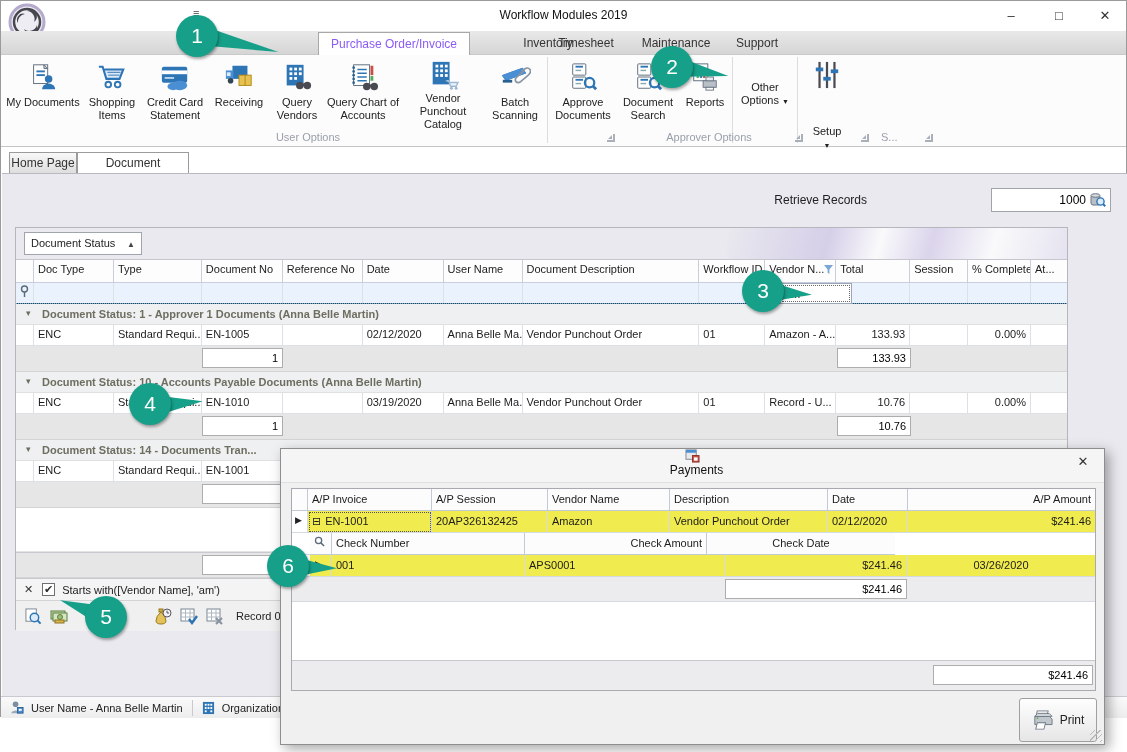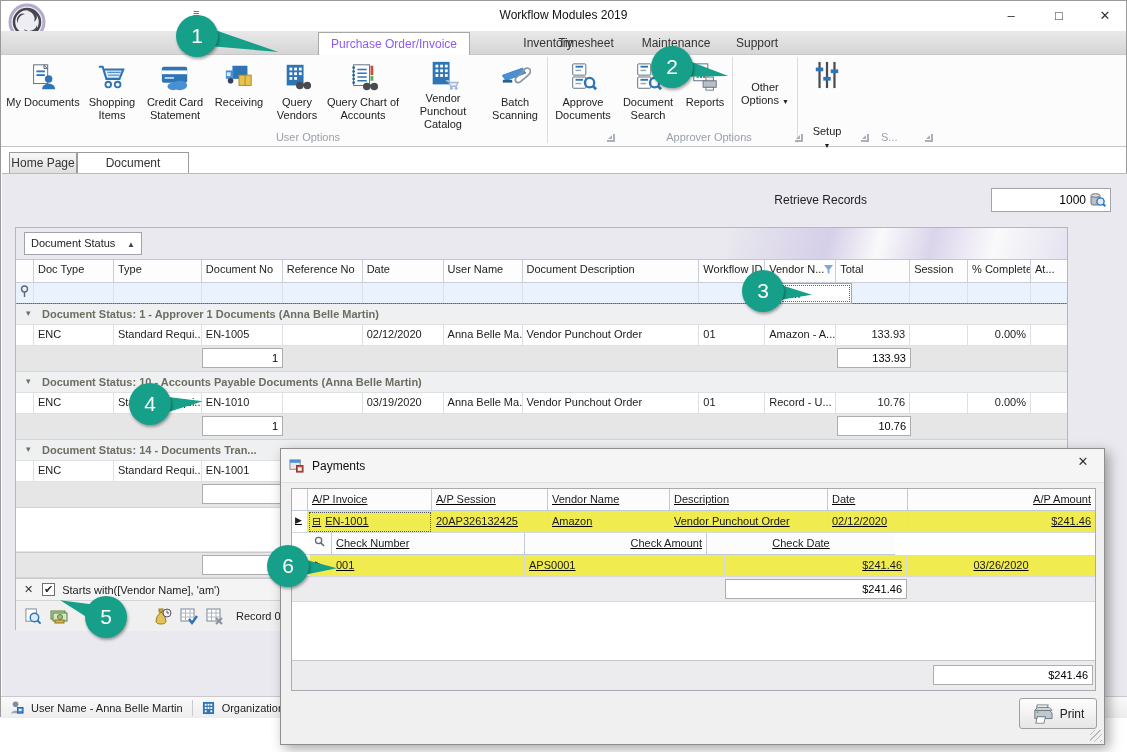--- a/index.html
+++ b/index.html
@@ -50,21 +50,21 @@
   .grp-panel { position:relative; height:32px; background:#e9e9ef; border-bottom:1px solid #c6c6cf; overflow:hidden; }
   .grp-wave { position:absolute; right:0; top:0; width:340px; height:100%;
      background:linear-gradient(105deg, rgba(233,233,239,0) 0%, #cfc6e6 30%, #ffffff 45%, #d6cdea 60%, #ffffff 78%, #e4e0f0 100%); opacity:.75; }
   .grpby-btn { position:absolute; left:8px; top:4px; width:118px; height:23px; background:#fff; border:1px solid #9fa4ad; font-size:11px; color:#222; line-height:21px; padding:0 6px; }
   .grpby-btn .sortg { float:right; font-size:8px; color:#444; margin-top:1px; }
 
   .gr { display:flex; width:100%; }
   .gc { border-right:1px solid #dde0e7; border-bottom:1px solid #dde0e7; padding:3px 4px 0 4px; font-size:11px; color:#1c1c1c; overflow:hidden; white-space:nowrap; }
   .hdr .gc { background:#fdfdfe; border-right:1px solid #c8cedb; border-bottom:1px solid #c8cedb; color:#1c1c1c; }
   .hdr { height:23px; }
-  .frow { height:21px; background:#4d7c0f; border-bottom:1px dotted #8d9cb5; }
+  .frow { height:21px; background:#0c4a6e; border-bottom:1px dotted #8d9cb5; }
   .frow .gc { background:#e9f2fd; border-bottom:none; }
   .w-ind{width:18px;} .w0{width:80px;} .w1{width:88px;} .w2{width:81px;} .w3{width:80px;}
   .w4{width:81px;} .w5{width:79px;} .w6{width:177px;} .w7{width:66px;} .w8{width:71px;}
   .w9{width:74px;} .w10{width:58px;} .w11{width:63px;} .w12{width:36px;}
   .num { text-align:right; }
   .grow { height:21px; background:#eef0f2; border-bottom:1px solid #e0e0e0; font-size:11px; font-weight:bold; color:#6e6e60; padding:4px 0 0 26px; position:relative; }
   .grow .garr { position:absolute; left:10px; top:4px; font-size:9px; color:#6e6e60; }
   .drow { height:21px; }
   .foot { height:26px; background:#e6e6e6; border-bottom:1px solid #d4d4d4; position:relative; }
   .fbox { position:absolute; top:2px; height:20px; background:#fff; border:1px solid #adadad; font-size:11px; text-align:right; padding:3px 4px 0 4px; }
@@ -78,35 +78,35 @@
 
   .editor-am { position:absolute; left:764px; top:0px; width:72px; height:21px; background:#fff; border:1px solid #9aa5b5; outline:1px dotted #666; outline-offset:-3px; }
   .editor-am input { width:100%; height:100%; border:none; outline:none; font-size:11px; font-family:inherit; padding:2px 4px; background:transparent; }
 
   
   .statusbar { position:absolute; left:0; top:695px; width:1127px; height:22px; background:linear-gradient(#fafafa,#ededee); border-top:1px solid #c9c9cf; display:flex; align-items:center; font-size:11px; color:#222; }
   .sb-sep { width:1px; height:16px; background:#c9c9cf; margin:0 9px; }
 
   
   .dialog { position:absolute; left:280px; top:448px; width:825px; height:297px; background:#f0f0f0; border:1px solid #8e8e8e; box-shadow:4px 4px 12px rgba(0,0,0,.35); z-index:40; }
-  .dlg-title { position:absolute; left:0; top:0; width:100%; height:34px; background:#f5f5f5; border-bottom:1px solid #e0e0e0; display:flex; align-items:center; padding-left:8px; font-size:12px; color:#111; }
+  .dlg-title { position:absolute; left:0; top:0; width:100%; height:34px; background:#f5f5f5; border-bottom:1px solid #e0e0e0; display:flex; align-items:center; padding-left:8px; font-size:12px; color:#111;flex-direction:column; }
   .dlg-close { position:absolute; right:10px; top:5px; width:22px; height:18px; text-align:center; font-size:13px; color:#333; }
-  .pgrid { position:absolute; left:10px; top:39px; width:805px; height:203px; background:#fff; border:1px solid #a9a9af;text-decoration:underline; }
+  .pgrid { position:absolute; left:10px; top:39px; width:805px; height:203px; background:#fff; border:1px solid #a9a9af; }
   .pr { display:flex; width:100%; }
   .pc { border-right:1px solid #d5d9e0; border-bottom:1px solid #d5d9e0; padding:4px 4px 0 4px; font-size:11px; color:#1c1c1c; white-space:nowrap; overflow:hidden; }
   .phdr .pc { background:#fcfcfd; border-right:1px solid #c3cad7; border-bottom:1px solid #c3cad7; }
   .phdr { height:22px; }
   .pw-ind{width:16px;} .pw0{width:124px;} .pw1{width:116px;} .pw2{width:122px;} .pw3{width:158px;} .pw4{width:80px;} .pw5{width:187px;}
   .hl { background:#f0eb4e !important; }
   .dind { width:18px; border-right:none; border-bottom:1px solid #d5d9e0; }
   .dw-ind{width:22px;} .dw0{width:193px;} .dw1{width:200px;} .dw2{width:182px;} .dw3{width:188px;}
   .pfoot { height:25px; background:#ececee; border-bottom:1px solid #d5d9e0; position:relative; }
   .pgap { height:60px; background:#fff; }
   .pgrand { position:absolute; left:0; bottom:0; width:100%; height:30px; background:#ececee; border-top:1px solid #c6c6cc; }
-  .print-btn { position:absolute; left:738px; top:249px; width:78px; height:31px; background:linear-gradient(#fefefe,#e6e6e6); border:1px solid #9f9f9f; border-radius:3px; display:flex; align-items:center; justify-content:center; gap:6px; font-size:12px; color:#222; }
+  .print-btn { position:absolute; left:738px; top:249px; width:78px; height:44px; background:linear-gradient(#fefefe,#e6e6e6); border:1px solid #9f9f9f; border-radius:3px; display:flex; align-items:center; justify-content:center; gap:6px; font-size:12px; color:#222; }
   .grip { position:absolute; right:2px; bottom:2px; width:12px; height:12px;
      background:repeating-linear-gradient(135deg, transparent 0 3px, #b9b9b9 3px 4px); }
 
   
   .callout { position:absolute; width:42px; height:42px; z-index:60; }
   .bubble { position:absolute; left:0; top:0; width:42px; height:42px; border-radius:50%; background:#16a089; color:#fff; display:flex; align-items:center; justify-content:center; font-size:21px; box-shadow:1px 2px 3px rgba(0,0,0,.35); }
   .tail { position:absolute; width:0; height:0; border-top:9px solid transparent; border-bottom:9px solid transparent; }
 
   svg { display:block; }
 </style>

